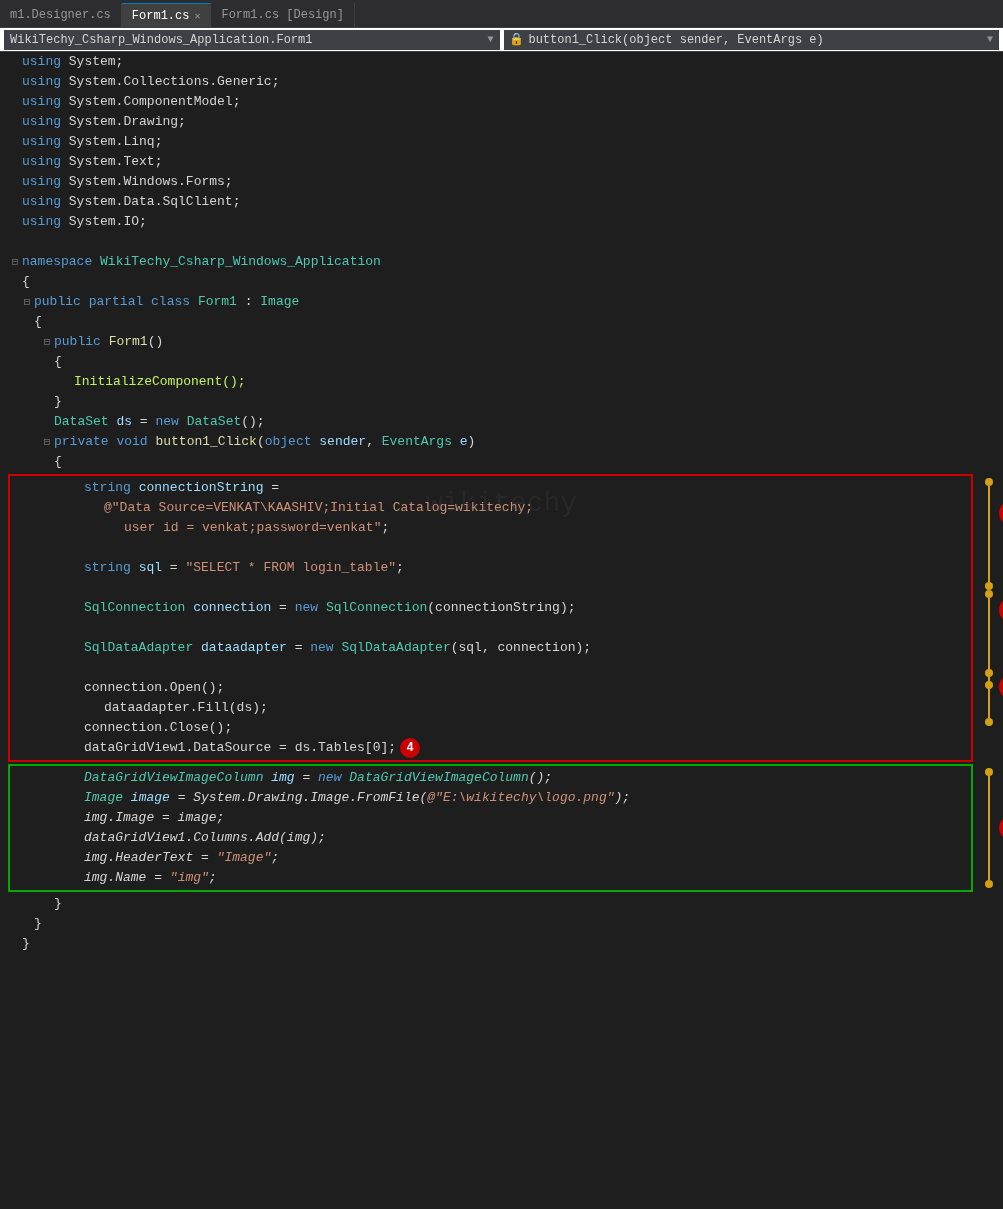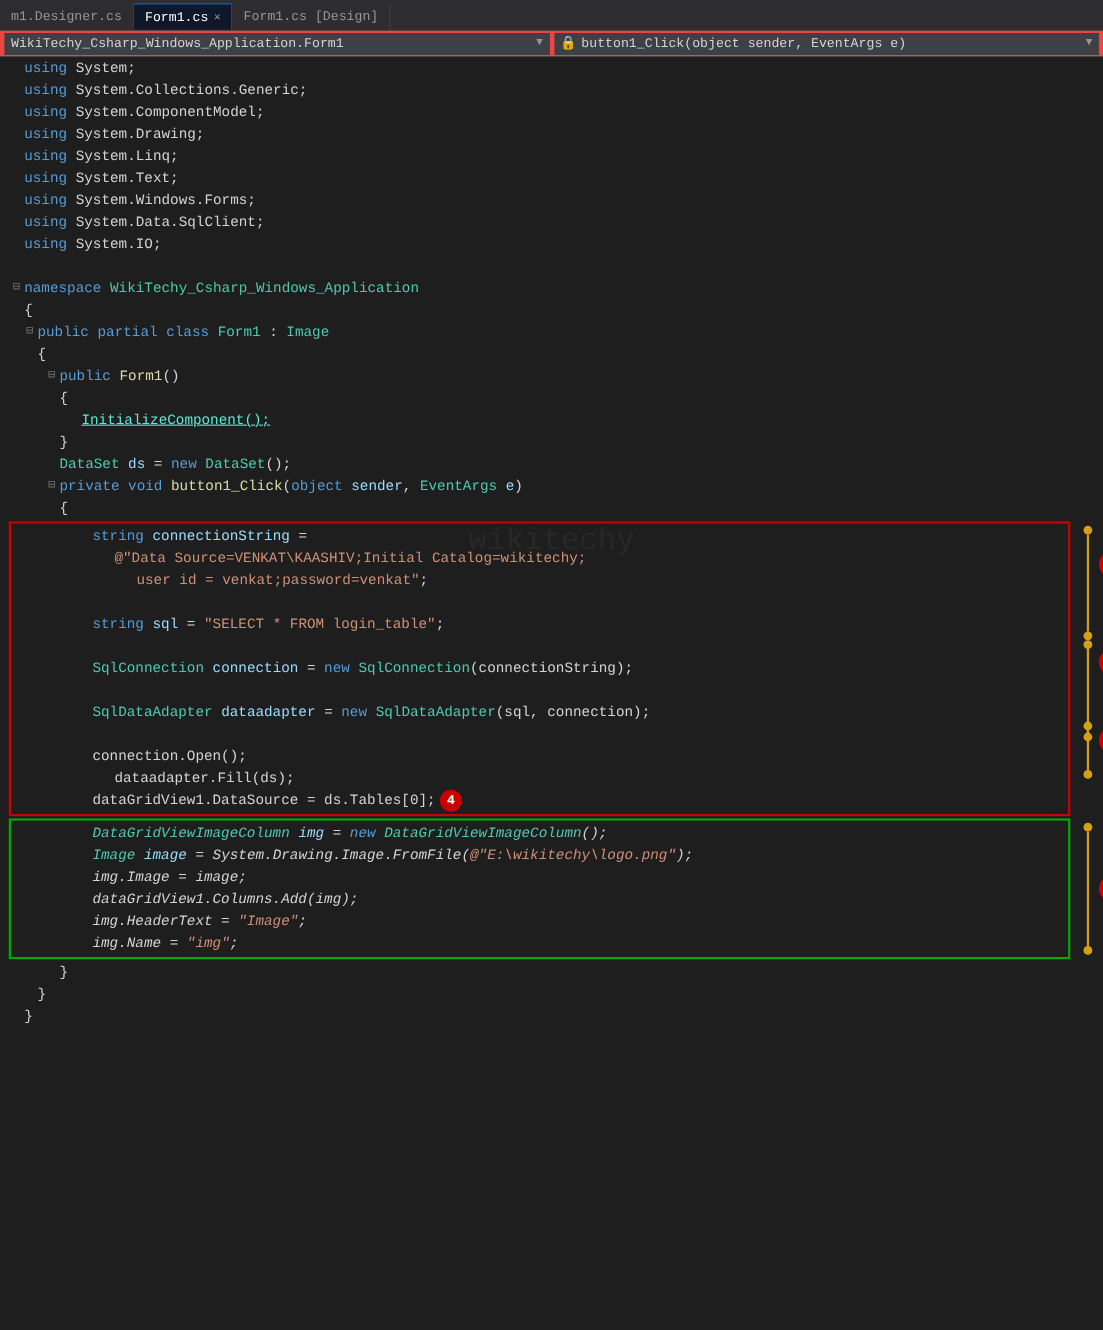--- a/index.html
+++ b/index.html
@@ -26,33 +26,33 @@
       color: #969696;
       background: #2d2d30;
       border-right: 1px solid #3f3f46;
       cursor: pointer;
       height: 24px;
       display: flex;
       align-items: center;
       gap: 5px;
     }
     .tab.active {
-      background: #0f172a;
+      background: #404040;
       color: #ffffff;
       border-top: 1px solid #007acc;
     }
     .tab .close-x {
       font-size: 10px;
       color: #969696;
     }
 
     
     .nav-bar {
       display: flex;
-      background: #ef4444;
+      background: #ffffff;
       border-bottom: 1px solid #3f3f46;
       height: 24px;
       align-items: center;
       padding: 0 4px;
       gap: 4px;
     }
     .nav-bar .nav-path {
       background: #3f3f46;
       color: #d4d4d4;
       font-size: 12px;
@@ -109,21 +109,21 @@
 
     .line-code {
       flex: 1;
     }
 
     
     .kw { color: #569cd6; }       
     .str { color: #ce9178; }
     .cyan { color: #4ec9b0; }
     .lt-blue { color: #9cdcfe; }
-    .white { color: #5eead4; text-decoration: underline; }
+    .white { color: #bef264; }
     .yellow { color: #dcdcaa; }
 
     .watermark {
       position: absolute;
       top: 50%;
       left: 50%;
       transform: translate(-50%, -50%);
       color: rgba(100,100,100,0.15);
       font-size: 28px;
       font-weight: normal;
@@ -342,20 +342,24 @@
     </div>
 
     <div class="code-line indent3">
       <span class="line-collapse"></span>
       <span class="line-code">connection.Open();</span>
     </div>
     <div class="code-line indent4">
       <span class="line-collapse"></span>
       <span class="line-code">dataadapter.Fill(ds);</span>
     </div>
+    <div class="code-line indent3">
+      <span class="line-collapse"></span>
+      <span class="line-code">connection.Close();</span>
+    </div>
 
     <div class="code-line indent3">
       <span class="line-collapse"></span>
       <span class="line-code">dataGridView1.DataSource = ds.Tables[0];<span style="display:inline-block;margin-left:4px; background:#cc0000; color:white; border-radius:50%; width:20px; height:20px; text-align:center; line-height:20px; font-weight:bold; font-size:12px;">4</span></span>
     </div>
   </div>
 
   <div style="position:relative; margin: 0 30px 2px 8px; border: 2px solid #00aa00; background: #1e1e1e; padding: 2px 0; margin-top:2px;font-style:italic;">
 
     <div style="position:absolute; right:-28px; top:0; bottom:0; width:20px; display:flex; flex-direction:column; align-items:center;">

